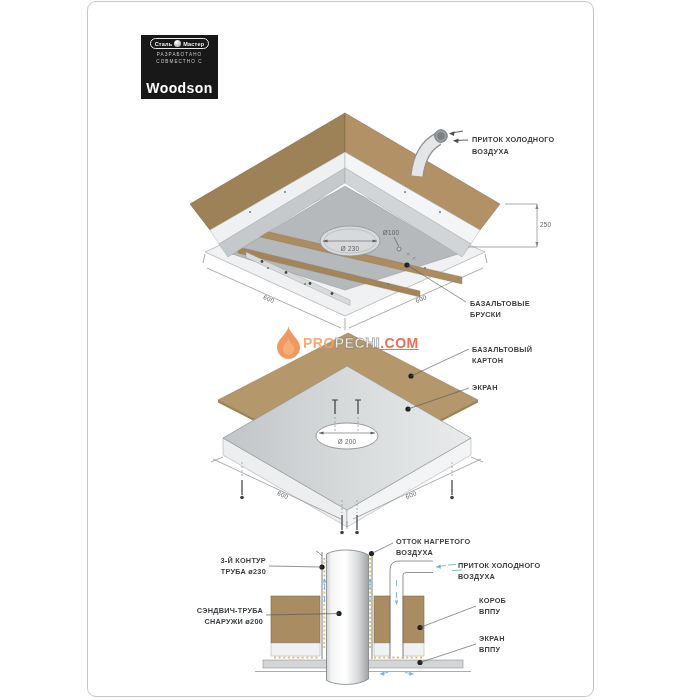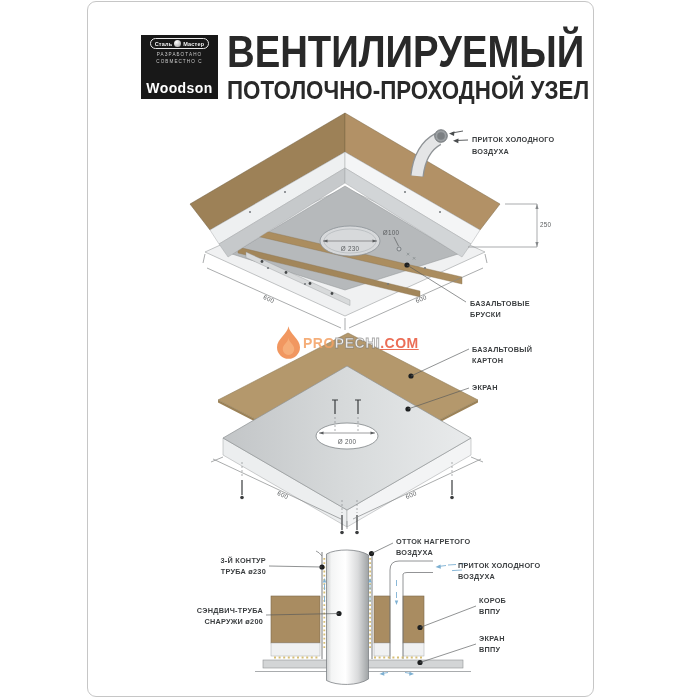--- a/index.html
+++ b/index.html
@@ -42,24 +42,20 @@
       <span>Сталь</span>
       <span class="logo-ball"></span>
       <span>Мастер</span>
     </div>
     <div class="logo-sub">
       <div>РАЗРАБОТАНО</div>
       <div>СОВМЕСТНО С</div>
     </div>
     <div class="logo-brand">Woodson</div>
   </div>
-  <div class="title">
-    <div class="title-l1">ВЕНТИЛИРУЕМЫЙ</div>
-    <div class="title-l2">ПОТОЛОЧНО-ПРОХОДНОЙ УЗЕЛ</div>
-  </div>
 
   <svg width="700" height="700" viewBox="0 0 700 700" style="position:absolute;left:0;top:0;">
     <defs>
       <linearGradient id="pg" x1="0" y1="0" x2="1" y2="0">
         <stop offset="0" stop-color="#cfd1d2"></stop>
           <stop offset=".12" stop-color="#f4f5f5"></stop>
         <stop offset=".45" stop-color="#ffffff"></stop>
           <stop offset=".75" stop-color="#d9dadb"></stop>
         <stop offset="1" stop-color="#9fa3a5"></stop>
       </linearGradient>

